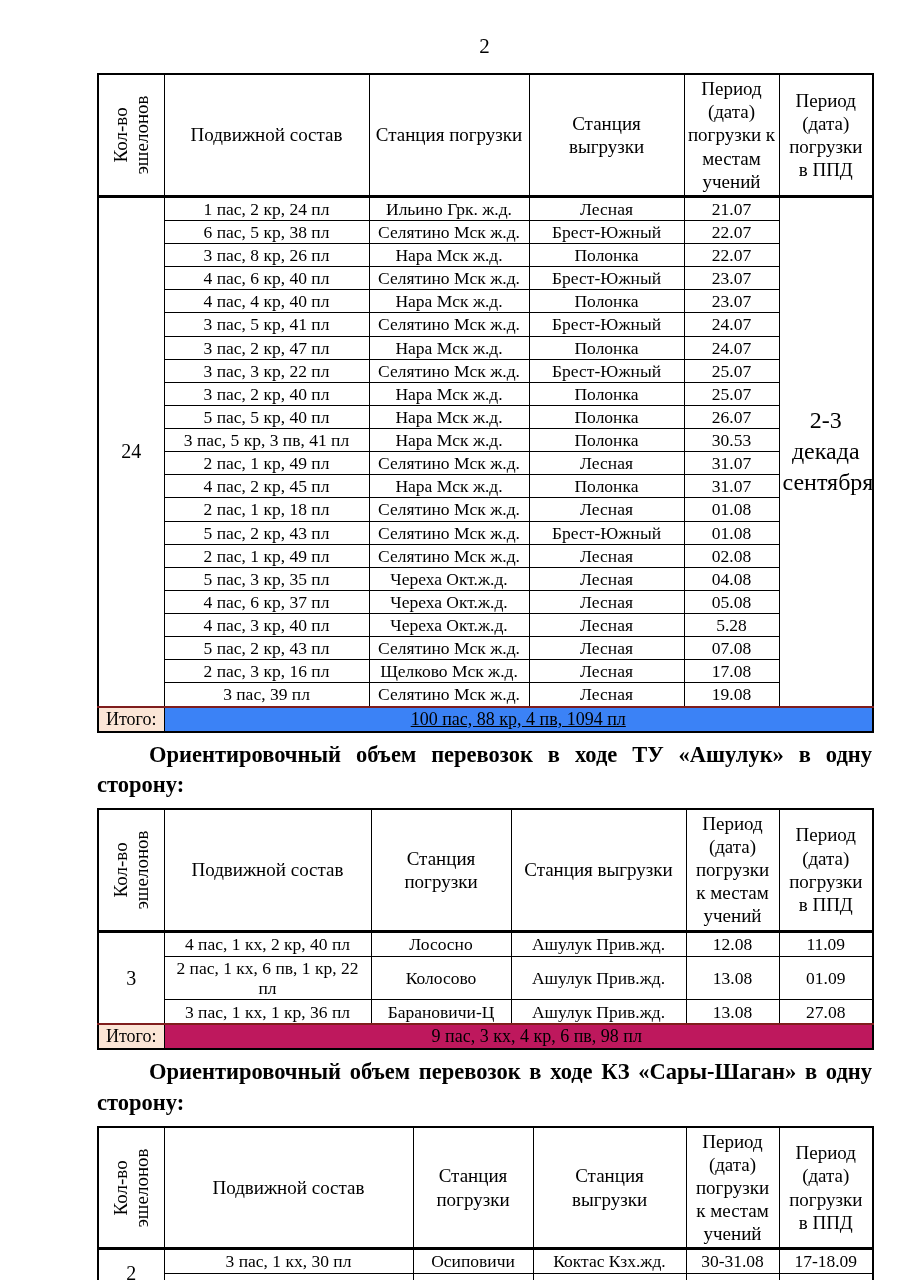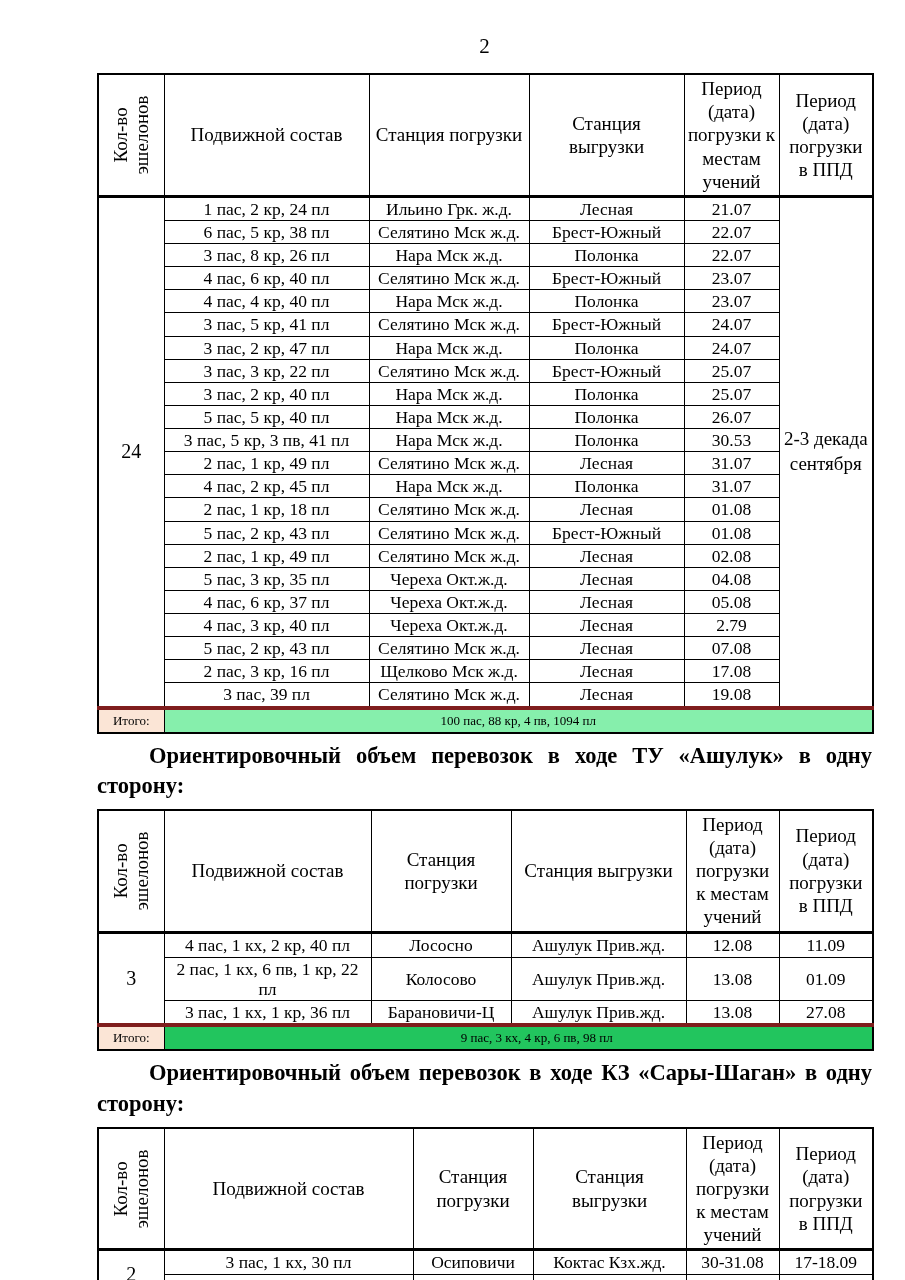--- a/index.html
+++ b/index.html
@@ -27,24 +27,24 @@
     border-bottom: 3px solid #000;
     font-weight: normal; font-size: 19px; line-height: 1.22;
     height: 108px; padding: 2px 3px;
   }
   th.count-th { overflow: visible; padding: 0; }
   .rotwrap { display: flex; align-items: center; justify-content: center; height: 102px; }
   .rot { transform: rotate(-90deg); line-height: 1.1; font-size: 19px; white-space: nowrap; }
   td.cell { font-size: 17.5px; line-height: 1.15; height: 22px; }
   table.t2 td.cell { height: 25px; margin-left: 12px; }
   td.count-cell { font-size: 20px; }
-  td.period-ppd-merged { font-size: 19px; line-height: 1.3; }
+  td.period-ppd-merged { font-size: 24px; line-height: 1.3; }
   tr.totals td {
-    border-top: 4px solid #7f1d1d;
-    font-size: 13px; height: 25px;
+    border-top: 2px solid #7f1d1d;
+    font-size: 18px; height: 25px;
   }
   td.totals-value { text-align: left; padding-left: 9px; }
   p.section {
     font-size: 22.5px; line-height: 1.36;
     text-align: justify; text-align-last: left;
     text-indent: 52px;
     margin: 7px 0 7px 0;
     font-weight: bold;
   }
 </style>
@@ -187,21 +187,21 @@
       <tr>
         <td class="cell">4 пас, 6 кр, 37 пл</td>
         <td class="cell">Череха Окт.ж.д.</td>
         <td class="cell">Лесная</td>
         <td class="cell">05.08</td>
       </tr>
       <tr>
         <td class="cell">4 пас, 3 кр, 40 пл</td>
         <td class="cell">Череха Окт.ж.д.</td>
         <td class="cell">Лесная</td>
-        <td class="cell">2.79</td>
+        <td class="cell">5.28</td>
       </tr>
       <tr>
         <td class="cell">5 пас, 2 кр, 43 пл</td>
         <td class="cell">Селятино Мск ж.д.</td>
         <td class="cell">Лесная</td>
         <td class="cell">07.08</td>
       </tr>
       <tr>
         <td class="cell">2 пас, 3 кр, 16 пл</td>
         <td class="cell">Щелково Мск ж.д.</td>
@@ -209,21 +209,21 @@
         <td class="cell">17.08</td>
       </tr>
       <tr>
         <td class="cell">3 пас, 39 пл</td>
         <td class="cell">Селятино Мск ж.д.</td>
         <td class="cell">Лесная</td>
         <td class="cell">19.08</td>
       </tr>
       <tr class="totals">
         <td class="totals-label" style="background: rgb(251, 229, 214);">Итого:</td>
-        <td class="totals-value" colspan="5" style="background: #86efac;">100 пас, 88 кр, 4 пв, 1094 пл</td>
+        <td class="totals-value" colspan="5" style="background: #3b82f6; text-decoration: underline;">100 пас, 88 кр, 4 пв, 1094 пл</td>
       </tr>
     </tbody>
 </table>
 
 <p class="section">Ориентировочный объем перевозок в ходе ТУ «Ашулук» в одну сторону:</p>
 
 <table class="ech t2">
   <colgroup>
     <col style="width:66px">
       <col style="width:207px">
@@ -267,21 +267,21 @@
       </tr>
       <tr>
         <td class="cell">3 пас, 1 кх, 1 кр, 36 пл</td>
         <td class="cell">Барановичи-Ц</td>
         <td class="cell">Ашулук Прив.жд.</td>
         <td class="cell">13.08</td>
         <td class="cell">27.08</td>
       </tr>
       <tr class="totals">
         <td class="totals-label" style="background: rgb(251, 229, 214);">Итого:</td>
-        <td class="totals-value" colspan="5" style="background: #22c55e; padding-left: 40px;">9 пас, 3 кх, 4 кр, 6 пв, 98 пл</td>
+        <td class="totals-value" colspan="5" style="background: #be185d; padding-left: 40px;">9 пас, 3 кх, 4 кр, 6 пв, 98 пл</td>
       </tr>
     </tbody>
 </table>
 
 <p class="section">Ориентировочный объем перевозок в ходе КЗ «Сары-Шаган» в одну сторону:</p>
 
 <table class="ech t3">
   <colgroup>
     <col style="width:66px">
       <col style="width:249px">

